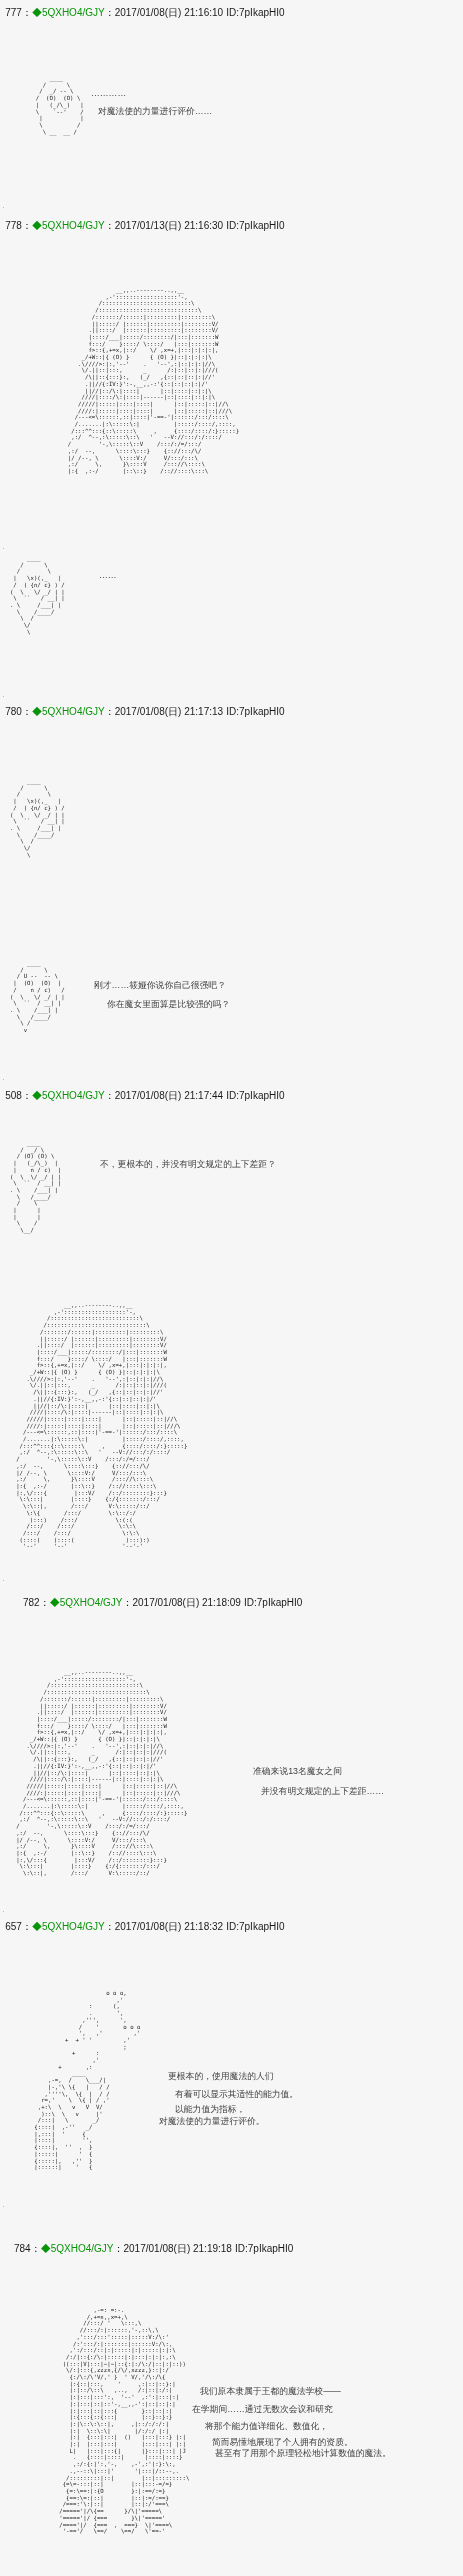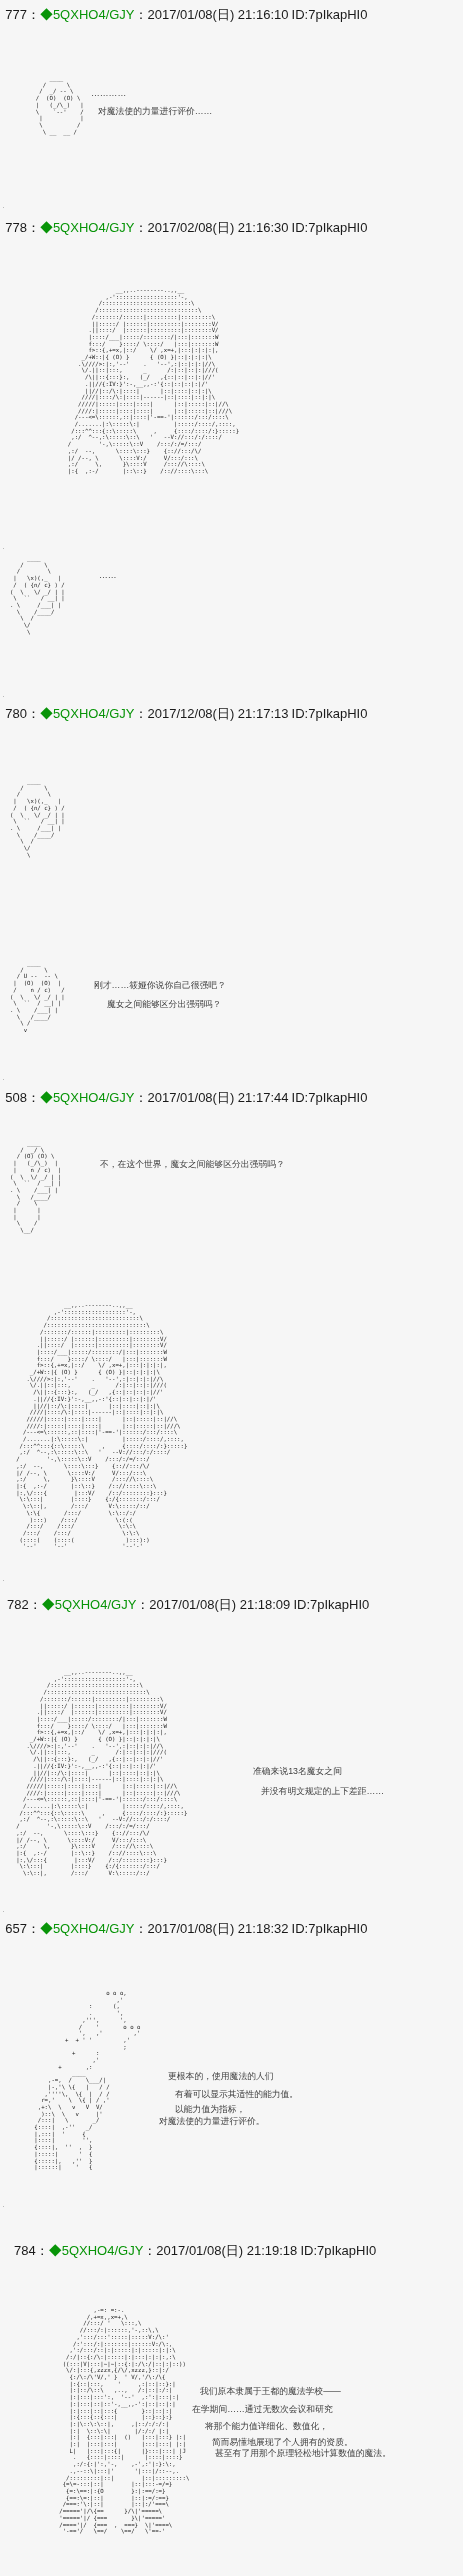--- a/index.html
+++ b/index.html
@@ -1,18 +1,18 @@
 <!DOCTYPE html>
 <html style="--name-green: #089408;font-size:8.2px"><head>
 <meta charset="utf-8">
 <style>
   html,body{margin:0;padding:0;background:#f6f6f6;}
   #page{position:relative;width:464px;height:4077px;background:#f6f6f6;
         font-family:"Liberation Sans",sans-serif;color:#1a1a1a;overflow:hidden;}
-  .hdr{position:absolute;white-space:nowrap;font-size:13px;color:#1a1a1a;}
+  .hdr{position:absolute;white-space:nowrap;font-size:10px;color:#1a1a1a;}
   .hdr .name{color:var(--name-green,#089408);}
   .hdr .pid{margin-left:3.1px;}
   .aa{position:absolute;margin:0;font-family:"DejaVu Sans Mono",monospace;
       font-size:5.7px;line-height:6.7px;color:#161616;white-space:pre;}
   .dlg{position:absolute;white-space:nowrap;font-size:8.8px;color:#3d3d3d;}
   .dot{position:absolute;font-size:6.2px;color:#333;}
 </style>
 </head>
 <body>
 
@@ -28,21 +28,21 @@
   |   (_/\_)   |
   \    `--'    /
    |           |
    \          /
     \ __  __ /</pre>
   <div class="dlg" style="left:91px;top:88px">…………</div>
   <div class="dlg" style="left:98px;top:106px">对魔法使的力量进行评价……</div>
   <span class="dot" style="left:2.6px;top:202px">.</span>
 
   <div class="hdr" style="left:5.2px;top:219px">
-    <span>778</span><span>：</span><span class="name">◆5QXHO4/GJY</span><span>：</span><span>2017/02/08(日) 21:16:30</span><span class="pid">ID:7pIkapHI0</span>
+    <span>778</span><span>：</span><span class="name">◆5QXHO4/GJY</span><span>：</span><span>2017/01/13(日) 21:16:30</span><span class="pid">ID:7pIkapHI0</span>
   </div>
   <pre class="aa" style="left:61px;top:287px">                __,,..--------..,,__
              ,-'::::::::::::::::::'-,
            /::::::::::::::::::::::::::\
           /:::::::::::::::::::::::::::::\
          /:::::::/::::::|:::::::::|:::::::::\
          ||:::::/ |::::::|:::::::::|::::::::V/
         .||::::/  |::::::|:::::::::|::::::::V/
         |::::/___|:::::/::::::::/|:::|:::::::W
         f:::/    }::::/ \::::/   |:::|:::::::W
@@ -75,21 +75,21 @@
    \  ``   / __| |
   . \     /___| |
     \    /____/
      \  /
       \/
        \</pre>
   <div class="dlg" style="left:99px;top:570px">……</div>
   <span class="dot" style="left:2.6px;top:691px">.</span>
 
   <div class="hdr" style="left:5.2px;top:705px">
-    <span>780</span><span>：</span><span class="name">◆5QXHO4/GJY</span><span>：</span><span>2017/12/08(日) 21:17:13</span><span class="pid">ID:7pIkapHI0</span>
+    <span>780</span><span>：</span><span class="name">◆5QXHO4/GJY</span><span>：</span><span>2017/01/08(日) 21:17:13</span><span class="pid">ID:7pIkapHI0</span>
   </div>
   <pre class="aa" style="left:3.1px;top:778px">       ____
      /      \
     /        \
    |   \x)(,_   |
    /  ( {n/ c} ) /
   (  \   \/ _/ | |
    \  ``   / __| |
   . \     /___| |
     \    /____/
@@ -101,41 +101,41 @@
     / U --  -- \
    |  (O)  (O)  |
    /    n / c)   /
   (  \   \/ _/ | |
    \  ``  / __| |
   . \    /___| |
     \   /____/
      \ /
       v</pre>
   <div class="dlg" style="left:94px;top:980px">刚才……筱娅你说你自己很强吧？</div>
-  <div class="dlg" style="left:107px;top:999px">魔女之间能够区分出强弱吗？</div>
+  <div class="dlg" style="left:107px;top:999px">你在魔女里面算是比较强的吗？</div>
   <span class="dot" style="left:2.6px;top:1074px">.</span>
 
   <div class="hdr" style="left:5.2px;top:1089px">
     <span>508</span><span>：</span><span class="name">◆5QXHO4/GJY</span><span>：</span><span>2017/01/08(日) 21:17:44</span><span class="pid">ID:7pIkapHI0</span>
   </div>
   <pre class="aa" style="left:3.1px;top:1140px">       ____
      /  _/ \
     / (O) (O) \
    |   (_/\_)  |
    |    n / c)  |
   (  \  \/ _/ | |
    \  ``  / __| |
   . \    /___| |
     \   /____/
     /    \
    |      |
    |      |
     \    /
      \__/</pre>
-  <div class="dlg" style="left:100px;top:1159px">不，在这个世界，魔女之间能够区分出强弱吗？</div>
+  <div class="dlg" style="left:100px;top:1159px">不，更根本的，并没有明文规定的上下差距？</div>
   <pre class="aa" style="left:9.3px;top:1302px">                __,,..--------..,,__
              ,-'::::::::::::::::::'-,
            /::::::::::::::::::::::::::\
           /:::::::::::::::::::::::::::::\
          /:::::::/::::::|:::::::::|:::::::::\
          ||:::::/ |::::::|:::::::::|::::::::V/
         .||::::/  |::::::|:::::::::|::::::::V/
         |::::/___|:::::/::::::::/|:::|:::::::W
         f:::/    }::::/ \::::/   |:::|:::::::W
         f&gt;::{,+=x,|::/    \/ ,x=+,|:::|:|:|:|,
@@ -161,21 +161,21 @@
    \:\:::|        |::::}    {:/{:::::::/:::/
     \:\::|,       /:::/      V:\:::::/::/
      \:\{       /:::/        \:\::/:/
       ):::)    /:::/           \:(:(
      /:::/    /:::/             \:\:\
     /:::/    /:::/               \:\:\
    (::::(    (::::(               ):::):)
     '--'     '--'                '--'-'</pre>
   <span class="dot" style="left:2.6px;top:1575px">.</span>
 
-  <div class="hdr" style="left:7px;top:1596px">
+  <div class="hdr" style="left:23px;top:1596px">
     <span>782</span><span>：</span><span class="name">◆5QXHO4/GJY</span><span>：</span><span>2017/01/08(日) 21:18:09</span><span class="pid">ID:7pIkapHI0</span>
   </div>
   <pre class="aa" style="left:9.3px;top:1669px">                __,,..--------..,,__
              ,-'::::::::::::::::::'-,
            /::::::::::::::::::::::::::\
           /:::::::::::::::::::::::::::::\
          /:::::::/::::::|:::::::::|:::::::::\
          ||:::::/ |::::::|:::::::::|::::::::V/
         .||::::/  |::::::|:::::::::|::::::::V/
         |::::/___|:::::/::::::::/|:::|:::::::W

